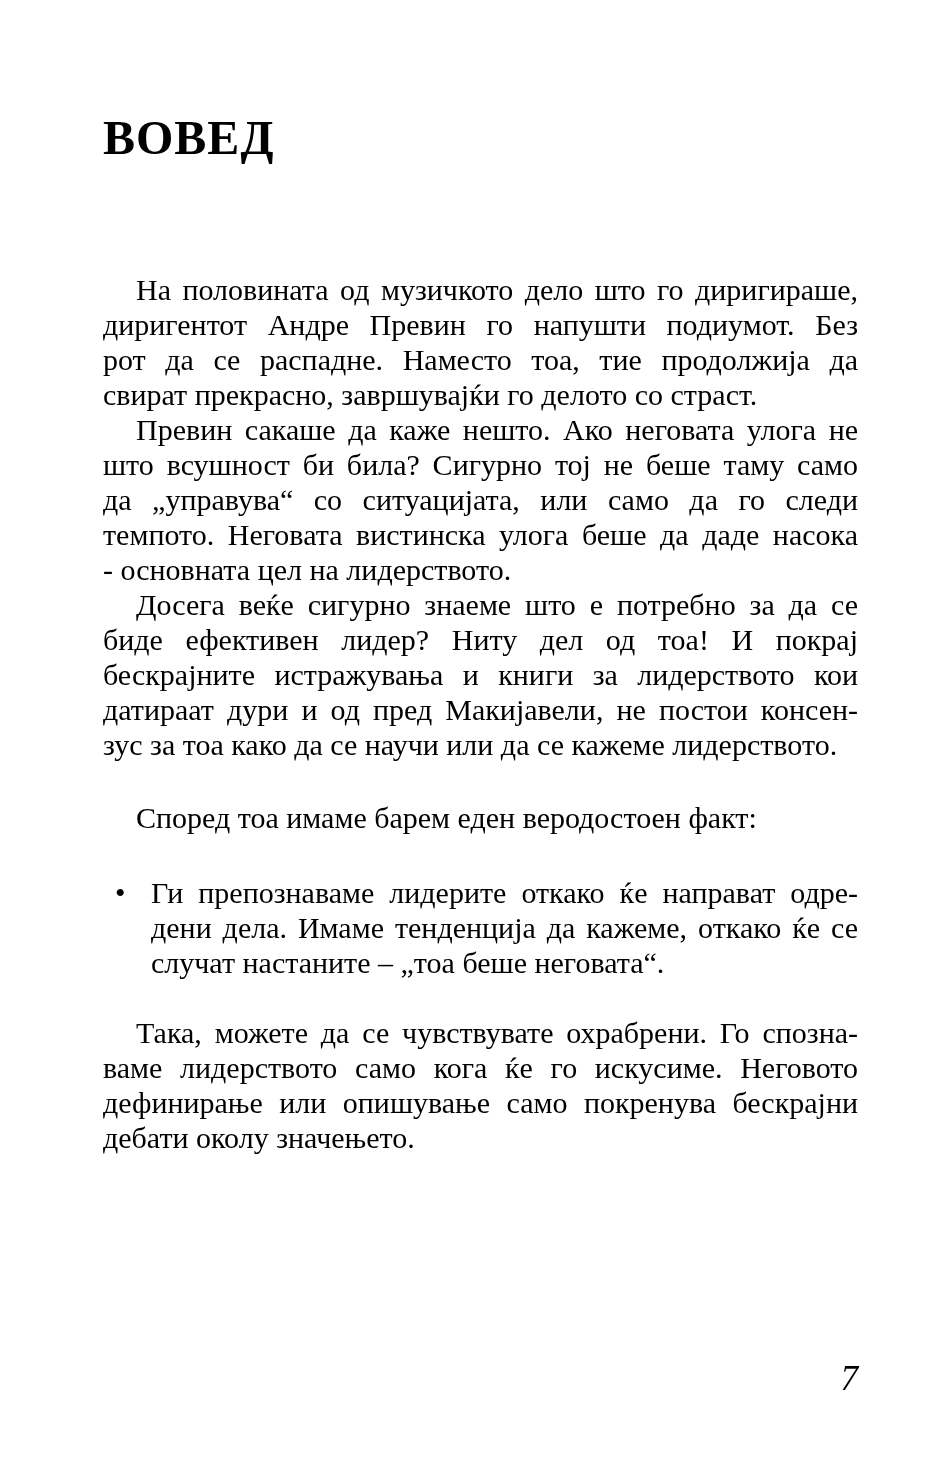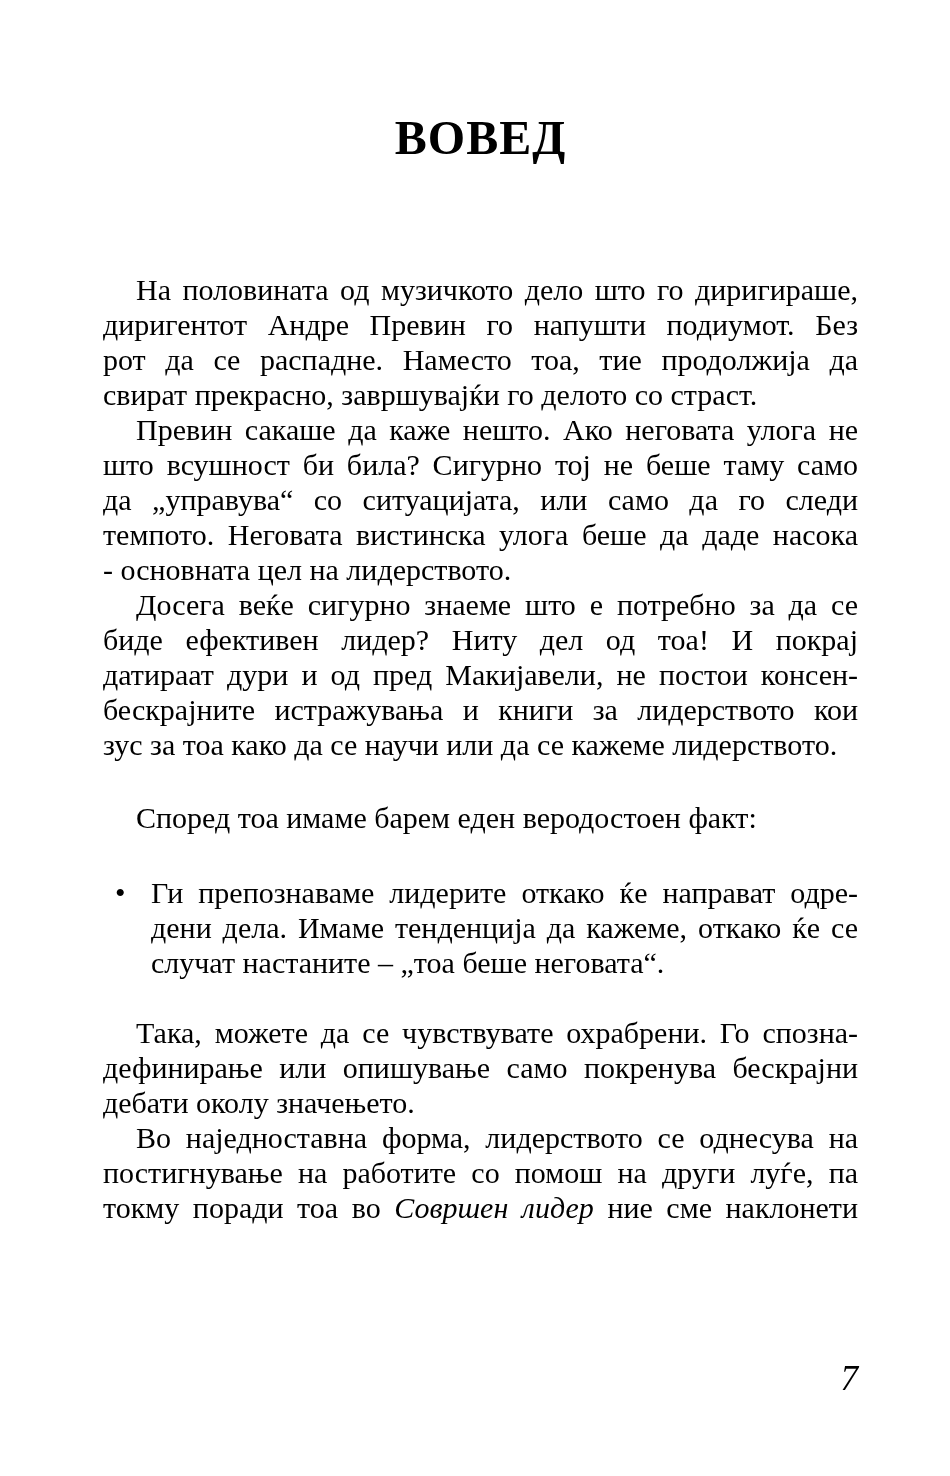--- a/index.html
+++ b/index.html
@@ -15,21 +15,21 @@
     color: #000000;
     font-family: "Liberation Serif", "DejaVu Serif", serif;
     overflow: hidden;
   }
   .title {
     position: absolute;
     left: 103px;
     width: 755px;
     top: 112px;
     margin: 0;
-    text-align: center;
+    text-align: left;
     font-size: 48px;
     font-weight: bold;
     letter-spacing: 1px;
     line-height: 1.1;
   }
   .body-text {
     position: absolute;
     left: 103px;
     top: 272px;
     width: 755px;
@@ -97,45 +97,41 @@
       <div class="line indent">Превин сакаше да каже нешто. Ако неговата улога не</div>
       <div class="line">што всушност би била? Сигурно тој не беше таму само</div>
       <div class="line">да „управува“ со ситуацијата, или само да го следи</div>
       <div class="line">темпото. Неговата вистинска улога беше да даде насока</div>
       <div class="line lastline">- основната цел на лидерството.</div>
     </div>
 
     <div class="para">
       <div class="line indent">Досега веќе сигурно знаеме што е потребно за да се</div>
       <div class="line">биде ефективен лидер? Ниту дел од тоа! И покрај</div>
+      <div class="line">бескрајните истражувања и книги за лидерството кои</div>
       <div class="line">датираат дури и од пред Макијавели, не постои консен-</div>
-      <div class="line">бескрајните истражувања и книги за лидерството кои</div>
       <div class="line lastline">зус за тоа како да се научи или да се кажеме лидерството.</div>
     </div>
 
     <div class="para fact-intro">
       <div class="line single indent">Според тоа имаме барем еден веродостоен факт:</div>
     </div>
 
     <div class="bullet-item">
       <span class="bullet-marker">•</span>
       <div class="line">Ги препознаваме лидерите откако ќе направат одре-</div>
       <div class="line">дени дела. Имаме тенденција да кажеме, откако ќе се</div>
       <div class="line lastline">случат настаните – „тоа беше неговата“.</div>
     </div>
 
     <div class="para p5">
       <div class="line indent">Така, можете да се чувствувате охрабрени. Го спозна-</div>
+      <div class="line">ваме лидерството само кога ќе го искусиме. Неговото</div>
       <div class="line">дефинирање или опишување само покренува бескрајни</div>
       <div class="line lastline">дебати околу значењето.</div>
     </div>
 
-    <div class="para">
-      <div class="line indent">Во наједноставна форма, лидерството се однесува на</div>
-      <div class="line">постигнување на работите со помош на други луѓе, па</div>
-      <div class="line"><span>токму поради тоа во </span><span class="italic">Совршен лидер</span><span> ние сме наклонети</span></div>
-    </div>
 
   </div>
 
   <div class="page-number">7</div>
 
 </div>
 
 </body></html>

